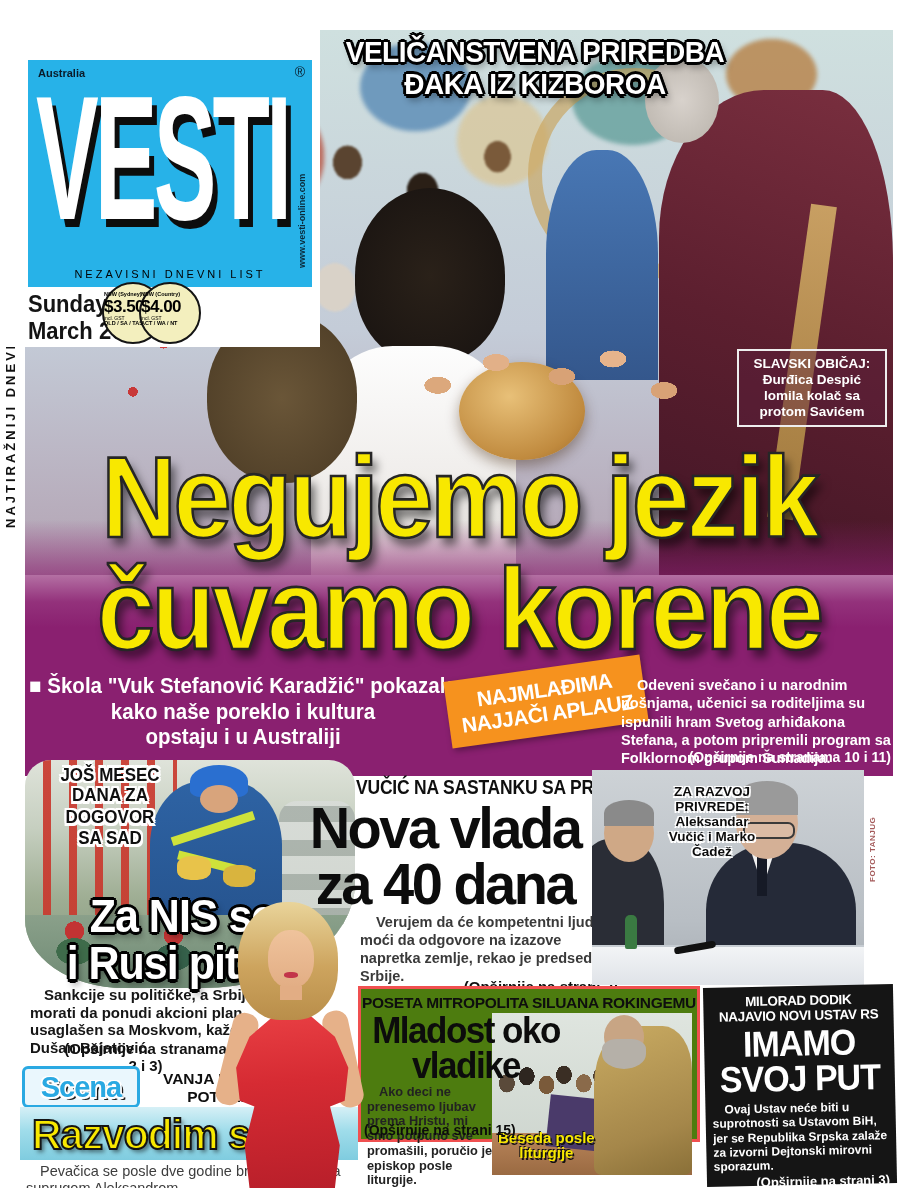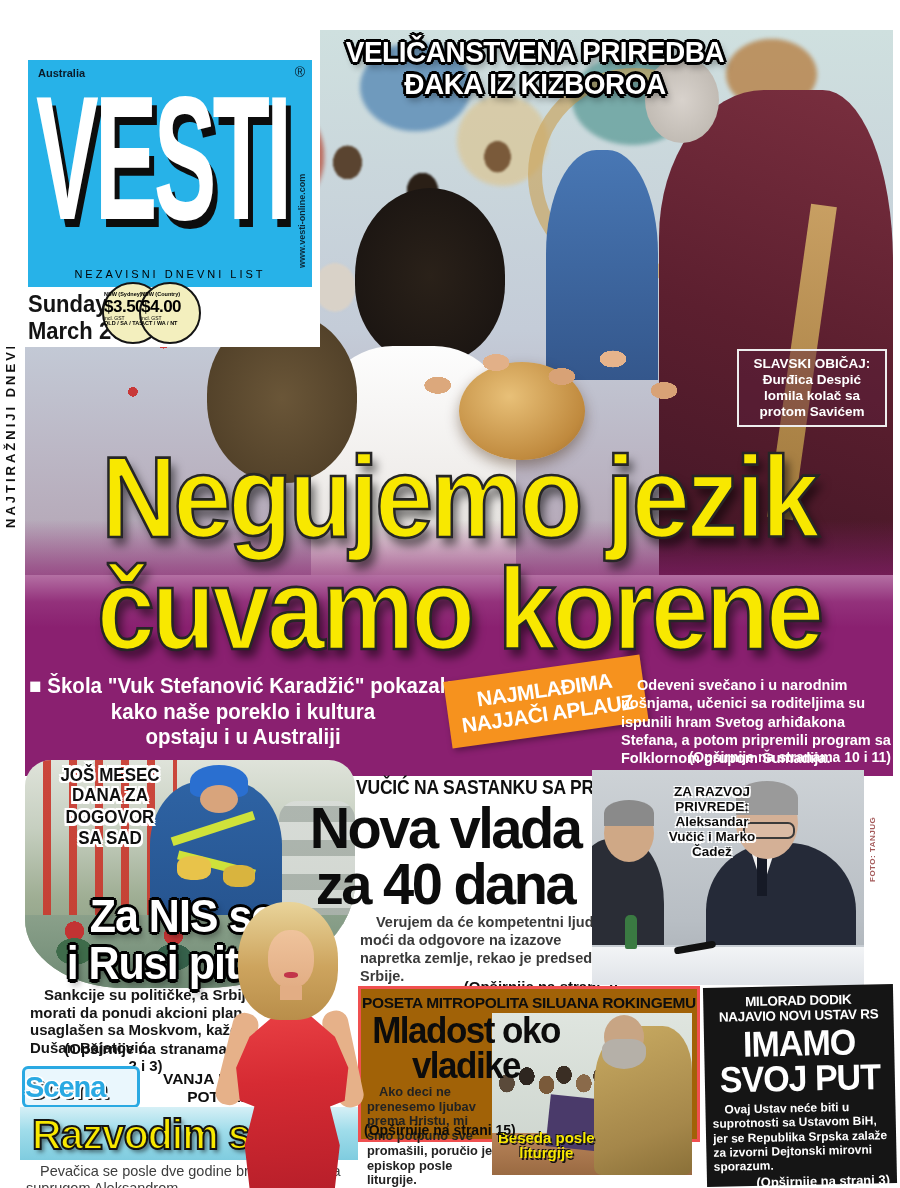--- a/index.html
+++ b/index.html
@@ -144,21 +144,21 @@
 DOGOVOR
 SA SAD</div>
 
   <div class="abs pre ctr str-b" style="left:22px;top:892px;width:320px;font-size:43px;font-weight:bold;color:#fff;line-height:1.03;letter-spacing:-1px;transform:scaleY(1.08);transform-origin:center top;">Za NIS se
 i Rusi pitaju</div>
 
   <div class="abs" style="left:30px;top:986px;width:246px;font-size:15px;font-weight:bold;color:#161616;line-height:1.18;text-indent:14px;">Sankcije su političke, a Srbija će morati da ponudi akcioni plan usaglašen sa Moskvom, kaže Dušan Bajatović.</div>
   <div class="abs pre ctr" style="left:38px;top:1040px;width:215px;font-size:15px;font-weight:bold;color:#111;line-height:1.15;">(Opširnije na stranama
 2 i 3)</div>
 
-  <div class="abs" style="left:22px;top:1066px;width:118px;height:42px;background:#eaf7fd;border:3px solid #2aa9e2;border-radius:6px;box-sizing:border-box;display:flex;align-items:center;justify-content:flex-start;">
+  <div class="abs" style="left:22px;top:1066px;width:118px;height:42px;background:#eaf7fd;border:3px solid #2aa9e2;border-radius:6px;box-sizing:border-box;display:flex;align-items:center;justify-content:center;">
     <span style="font-size:29px;font-weight:bold;color:#2aa9e2;letter-spacing:-1px;text-shadow:-1.5px -1.5px 0 #fff,1.5px -1.5px 0 #fff,-1.5px 1.5px 0 #fff,1.5px 1.5px 0 #fff,3px 3px 0 #1c1c1c;">Scena</span>
   </div>
   <div class="abs pre ctr" style="left:146px;top:1070px;width:172px;font-size:15.5px;font-weight:bold;color:#0e0e0e;line-height:1.18;">VANJA MIJATOVIĆ
 POTVRDILA</div>
 
   <div class="abs" style="left:20px;top:1107px;width:338px;height:53px;background:linear-gradient(180deg,#d6f0f6 0%,#9fdcea 45%,#7fccdf 100%);z-index:1;"></div>
   <div class="abs" style="left:32px;top:1110px;font-size:41px;font-weight:bold;color:#f8e800;-webkit-text-stroke:2px #141414;text-shadow:3px 3px 4px rgba(0,0,0,.5);letter-spacing:-1px;z-index:2;transform:scaleY(1.05);transform-origin:left top;">Razvodim se!</div>
   <div class="abs" style="left:26px;top:1163px;width:320px;font-size:14.5px;color:#3d3d3d;line-height:1.2;text-indent:14px;">Pevačica se posle dve godine braka razilazi sa suprugom Aleksandrom.</div>
 
   <div class="abs" style="left:224px;top:900px;width:134px;height:288px;z-index:3;">
@@ -191,21 +191,21 @@
     <div class="shape" style="left:30%;bottom:34px;width:42px;height:7px;background:#111;transform:rotate(-10deg);border-radius:4px;"></div>
     <div class="shape" style="left:12%;bottom:36px;width:12px;height:34px;background:#3a7a42;border-radius:5px 5px 2px 2px;"></div>
   </div>
   <div class="abs pre ctr str-w-sm" style="left:652px;top:784px;width:120px;font-size:13.5px;font-weight:bold;color:#0c0c0c;line-height:1.12;">ZA RAZVOJ
 PRIVREDE:
 Aleksandar
 Vučić i Marko
 Čadež</div>
   <div class="abs vert" style="left:868px;top:772px;height:110px;font-size:8px;font-weight:bold;color:#a45a5a;letter-spacing:.5px;">FOTO: TANJUG</div>
 
-  <div class="abs" style="left:358px;top:986px;width:342px;height:156px;border:3px solid #f05050;background:#a16207;box-sizing:border-box;">
+  <div class="abs" style="left:358px;top:986px;width:342px;height:156px;border:3px solid #f05050;background:#4d7c0f;box-sizing:border-box;">
     <div class="abs ctr" style="left:0;top:5px;width:100%;font-size:15.5px;font-weight:bold;color:#0e0e0e;letter-spacing:-.3px;">POSETA MITROPOLITA SILUANA ROKINGEMU</div>
     <div class="abs pre ctr" style="left:0;top:24px;width:210px;font-size:35px;font-weight:bold;color:#0c0c0c;line-height:.95;letter-spacing:-1.5px;transform:scaleY(1.05);transform-origin:center top;z-index:2;">Mladost oko
 vladike</div>
     <div class="abs" style="right:5px;top:24px;width:200px;height:162px;overflow:hidden;background:linear-gradient(#dfe5df,#cbd3cc);">
       <div class="shape" style="left:0;top:26%;width:62%;height:44%;background:
         radial-gradient(13px 15px at 12% 40%, #5a4a3a 0 60%, transparent 61%),
         radial-gradient(13px 15px at 28% 30%, #2e2620 0 60%, transparent 61%),
         radial-gradient(13px 15px at 44% 42%, #7a5a3a 0 60%, transparent 61%),
         radial-gradient(13px 15px at 58% 28%, #3a2e24 0 60%, transparent 61%),
         radial-gradient(13px 15px at 74% 40%, #8a6a4a 0 60%, transparent 61%),

